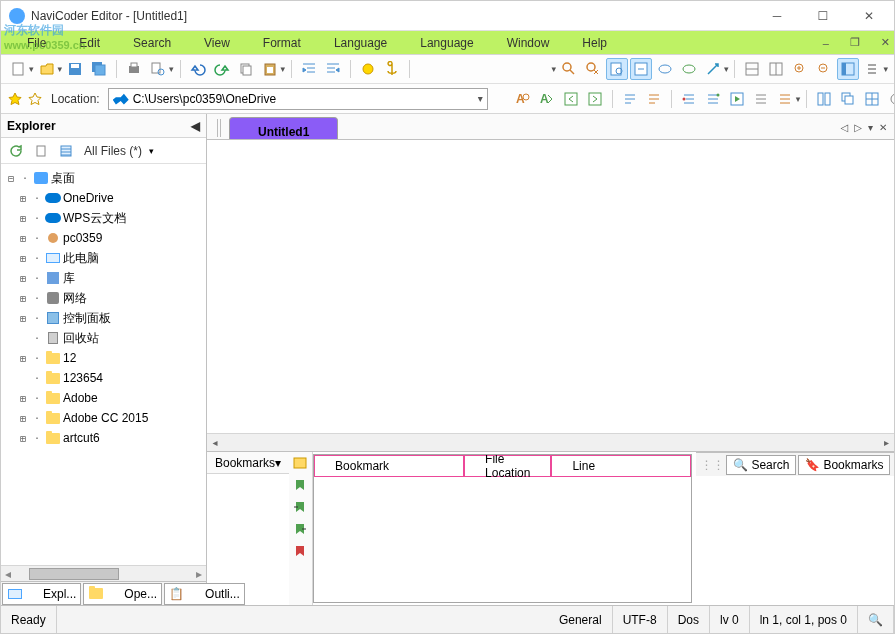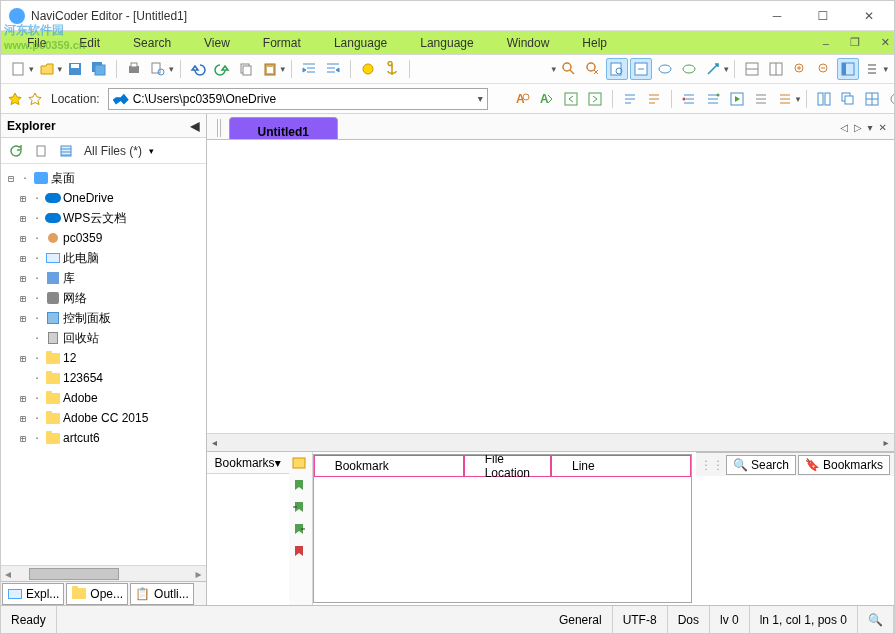--- a/index.html
+++ b/index.html
@@ -43,21 +43,21 @@
 .cloud{width:16px;height:10px;background:#0078d4;border-radius:5px;}
 .pc{width:14px;height:10px;border:1px solid #4da6ff;background:#e0f0ff;}
 .user{width:10px;height:10px;border-radius:50%;background:#e0a060;}
 .lib{width:12px;height:12px;background:#6aa0e0;}
 .net{width:12px;height:12px;background:#888;border-radius:2px;}
 .panel{width:12px;height:12px;background:#8bc0e8;border:1px solid #4a90d0;}
 .bin{width:10px;height:12px;background:#d0d0d0;border:1px solid #888;}
 .ex-hscroll { height:16px; border-top:1px solid #d6d6d6; background:#f0f0f0; display:flex; align-items:center;}
 .ex-hscroll .thumb{width:90px;height:12px;background:#c8c8c8;border:1px solid #a0a0a0;margin-left:14px;}
 .ex-tabs { height:24px; border-top:1px solid #c0c0c0; display:flex; align-items:center; background:#f4f4f4;}
-.ex-tab { height:22px; border:1px solid #a6a6a6; background:#fff; display:flex; align-items:center; padding:0 4px; gap:3px; margin:0 1px; font-size:11px;}
+.ex-tab { height:22px; border:1px solid #a6a6a6; background:#fff; display:flex; align-items:center; padding:0 4px; gap:20px; margin:0 1px; font-size:11px;}
 .editor { flex:1; display:flex; flex-direction:column; }
 .tabstrip { height:26px; display:flex; align-items:flex-end; padding:2px 4px 0 10px; background:#fafafa; border-bottom:1px solid #c0c0c0;}
 .tabstrip-grip{width:6px;height:18px;background:repeating-linear-gradient(90deg,#bbb 0 1px,transparent 1px 3px);margin-right:6px;align-self:center;}
 .ftab { height:22px; border:1px solid #a0a0a0; border-bottom:none; background:#8b5cf6; border-radius:4px 4px 0 0; padding:0 28px; display:flex; align-items:flex-end; font-weight:bold;}
 .tabstrip .sp{flex:1;}
 .tabstrip .nav{font-size:10px;color:#555;padding:0 3px;align-self:center;}
 .ed-area { flex:1; background:#fff; position:relative; min-height:0;}
 .ed-scroll-h { height:18px; border-top:1px solid #d6d6d6; background:#f0f0f0; display:flex; align-items:center;}
 .ed-scroll-h .ar{width:16px;text-align:center;color:#666;font-size:10px;}
 .ed-scroll-h .track{flex:1;}

